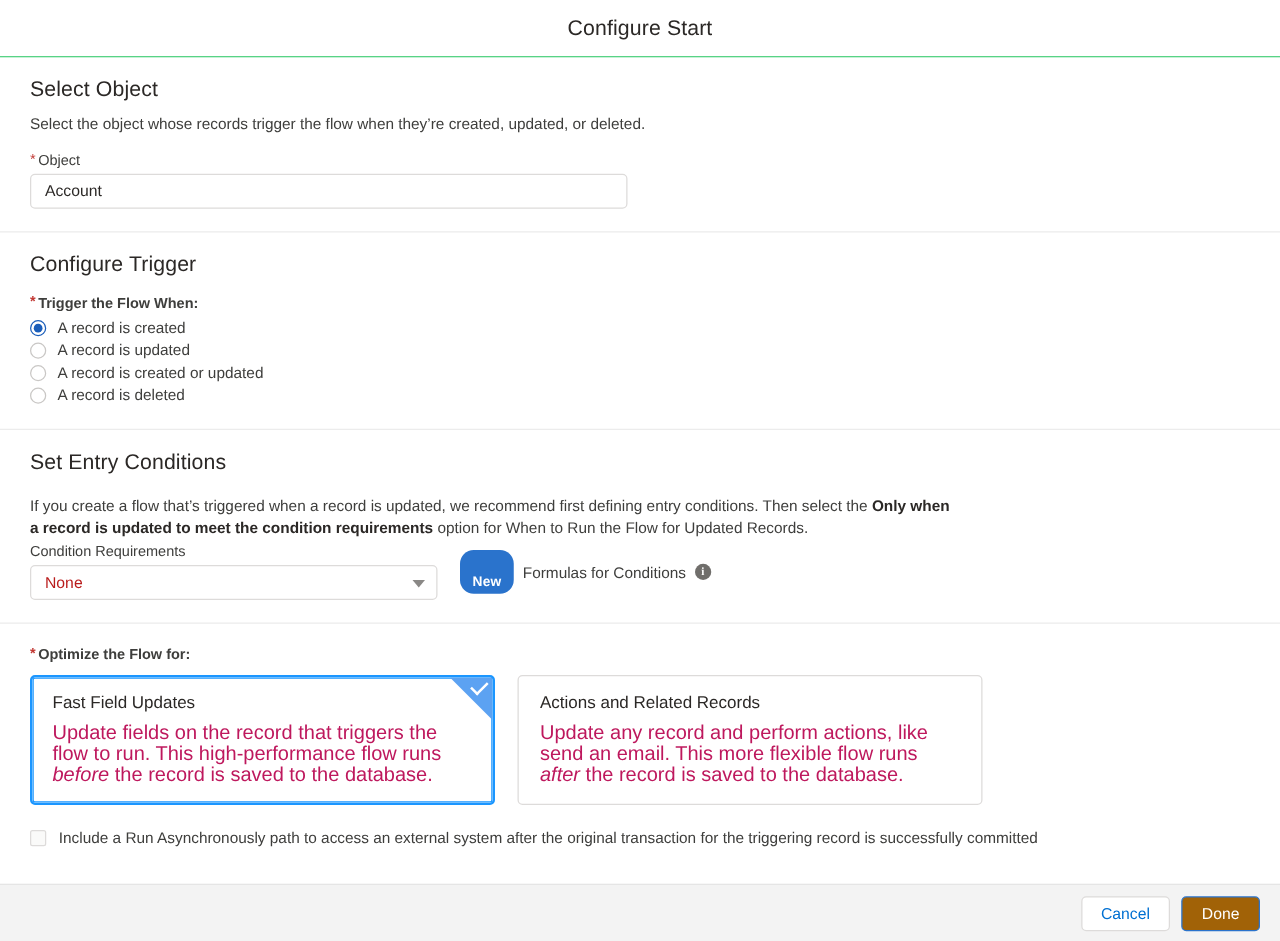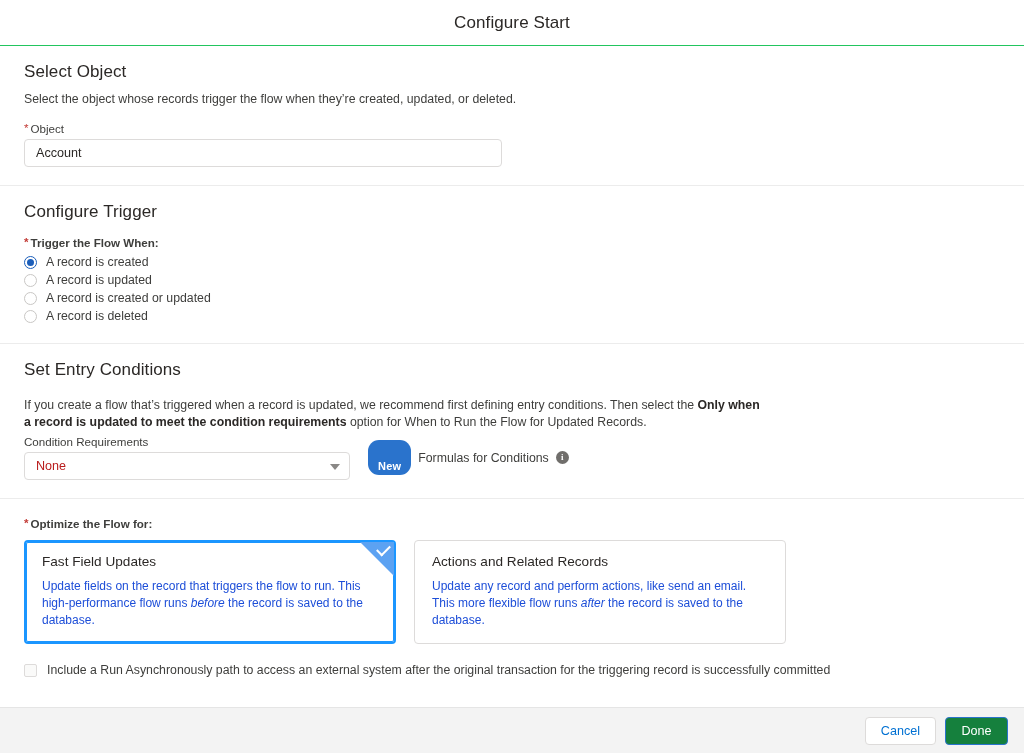--- a/index.html
+++ b/index.html
@@ -229,23 +229,23 @@
     border: 2px solid #1b96ff;
     padding: 12px 15px 13px 16px;
   }
   .opt-card-title {
     font-size: 13.6px;
     color: #2b2826;
     margin: 0 0 9px 0;
     font-weight: 400;
   }
   .opt-card-desc {
-    font-size: 12px;
+    font-size: 16px;
     line-height: 17px;
-    color: #1d4ed8;
+    color: #be185d;
     margin: 0;
   }
   .opt-card-desc i { font-style: italic; }
   .corner-check {
     position: absolute;
     top: 0; right: 0;
     width: 0; height: 0;
     border-top: 34px solid #5ca2f2;
     border-left: 34px solid transparent;
   }
@@ -297,21 +297,21 @@
     display: inline-flex;
     align-items: center;
     justify-content: center;
     padding: 0 15px;
     cursor: pointer;
     border: 1px solid #dddbda;
     background: #fff;
     color: #0070d2;
   }
   .btn-brand {
-    background: #15803d;
+    background: #a16207;
     border-color: #2a73cc;
     color: #ffffff;
   }
 </style>
 </head>
 <body>
 
 <div class="page">
 
   <div class="modal-header">

